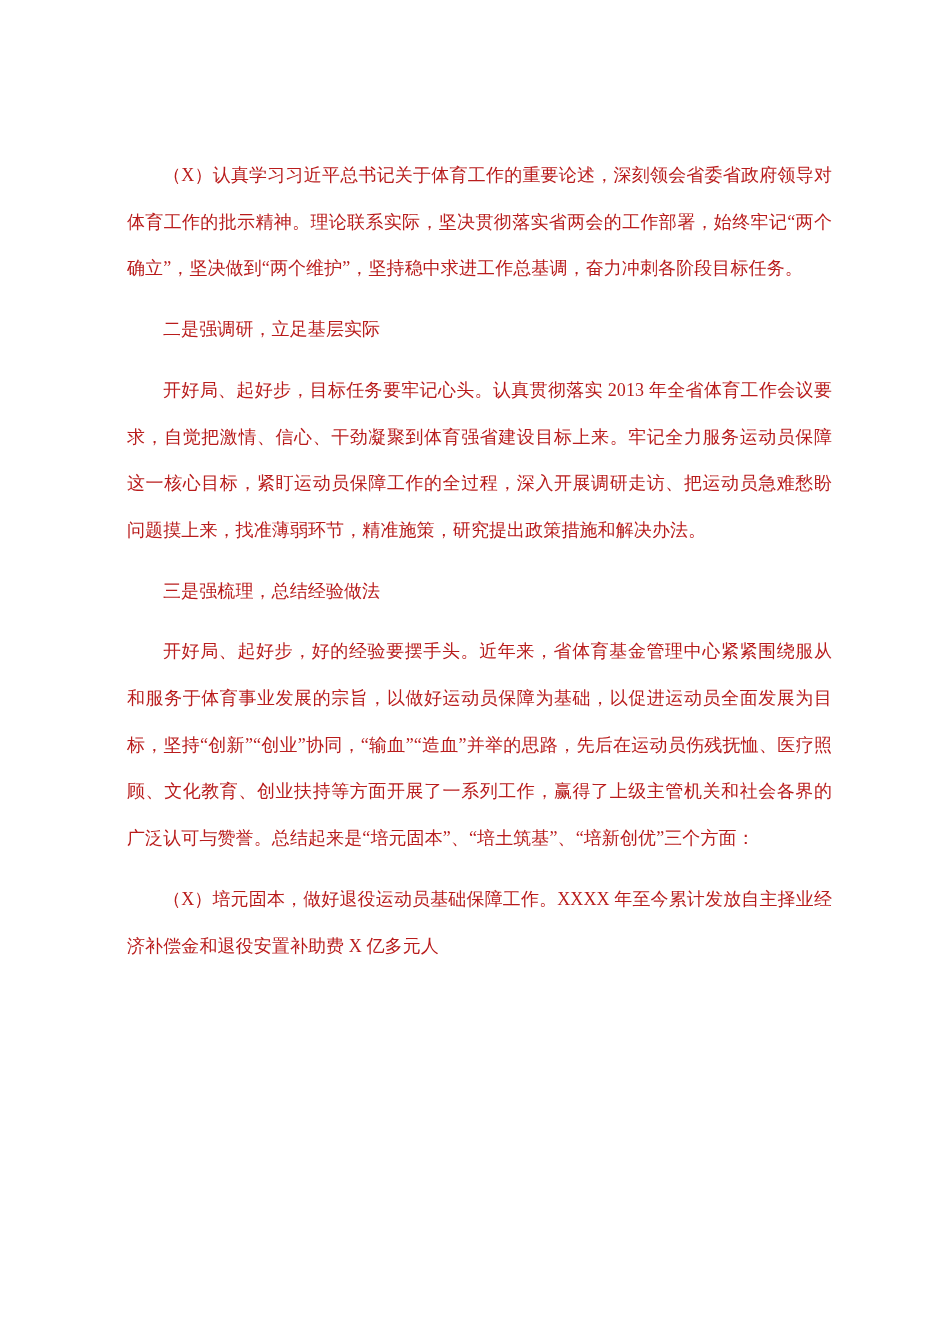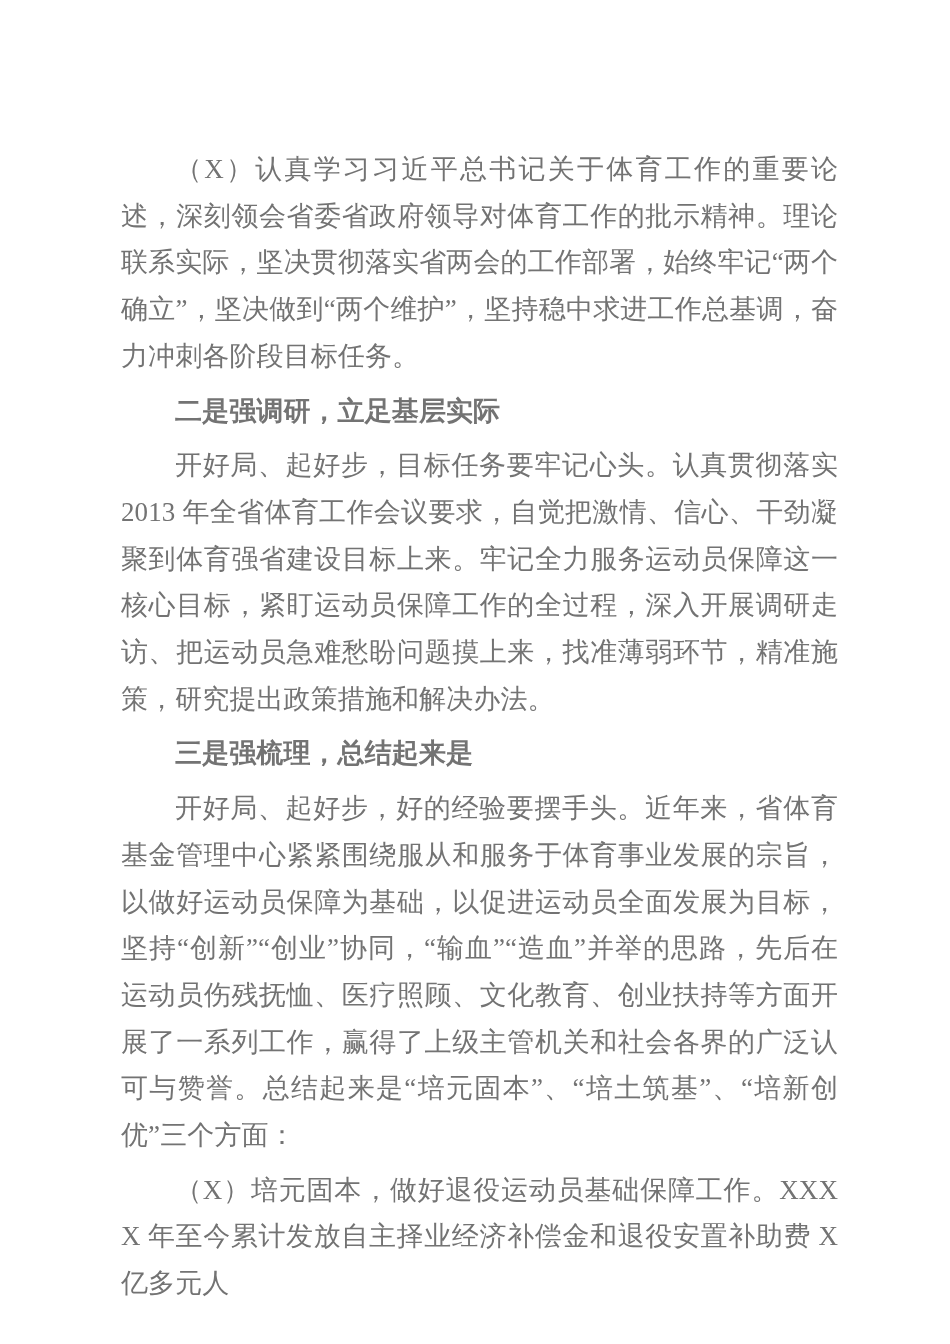--- a/index.html
+++ b/index.html
@@ -23,45 +23,45 @@
     background: #ffffff;
   }
   .content {
     position: absolute;
     left: 113px;
     top: 138px;
     width: 733px;
     color: #000000;
   }
   .para, .heading {
-    margin: 8px;
+    margin: 14px;
     padding: 0;
-    font-size: 27px;
+    font-size: 18px;
     line-height: 46.7px;
-    color: #737373;
+    color: #b91c1c;
     text-indent: 2em;
     letter-spacing: 0.1px;
     font-weight: normal;
   }
   .para {
     text-align: justify;
     text-justify: inter-ideograph;
     word-break: break-all;
     overflow-wrap: break-word;
   }
   .heading {
-    font-weight: bold;
+    font-weight: normal;
     text-align: left;
   }
 </style>
 </head>
 <body>
 
 <div class="sheet">
   <main class="content">
     <p class="para">（X）认真学习习近平总书记关于体育工作的重要论述，深刻领会省委省政府领导对体育工作的批示精神。理论联系实际，坚决贯彻落实省两会的工作部署，始终牢记“两个确立”，坚决做到“两个维护”，坚持稳中求进工作总基调，奋力冲刺各阶段目标任务。</p>
     <h2 class="heading">二是强调研，立足基层实际</h2>
     <p class="para">开好局、起好步，目标任务要牢记心头。认真贯彻落实 2013 年全省体育工作会议要求，自觉把激情、信心、干劲凝聚到体育强省建设目标上来。牢记全力服务运动员保障这一核心目标，紧盯运动员保障工作的全过程，深入开展调研走访、把运动员急难愁盼问题摸上来，找准薄弱环节，精准施策，研究提出政策措施和解决办法。</p>
-    <h2 class="heading">三是强梳理，总结起来是</h2>
+    <h2 class="heading">三是强梳理，总结经验做法</h2>
     <p class="para">开好局、起好步，好的经验要摆手头。近年来，省体育基金管理中心紧紧围绕服从和服务于体育事业发展的宗旨，以做好运动员保障为基础，以促进运动员全面发展为目标，坚持“创新”“创业”协同，“输血”“造血”并举的思路，先后在运动员伤残抚恤、医疗照顾、文化教育、创业扶持等方面开展了一系列工作，赢得了上级主管机关和社会各界的广泛认可与赞誉。总结起来是“培元固本”、“培土筑基”、“培新创优”三个方面：</p>
     <p class="para">（X）培元固本，做好退役运动员基础保障工作。XXXX 年至今累计发放自主择业经济补偿金和退役安置补助费 X 亿多元人</p>
   </main>
 </div>
 
 </body></html>

